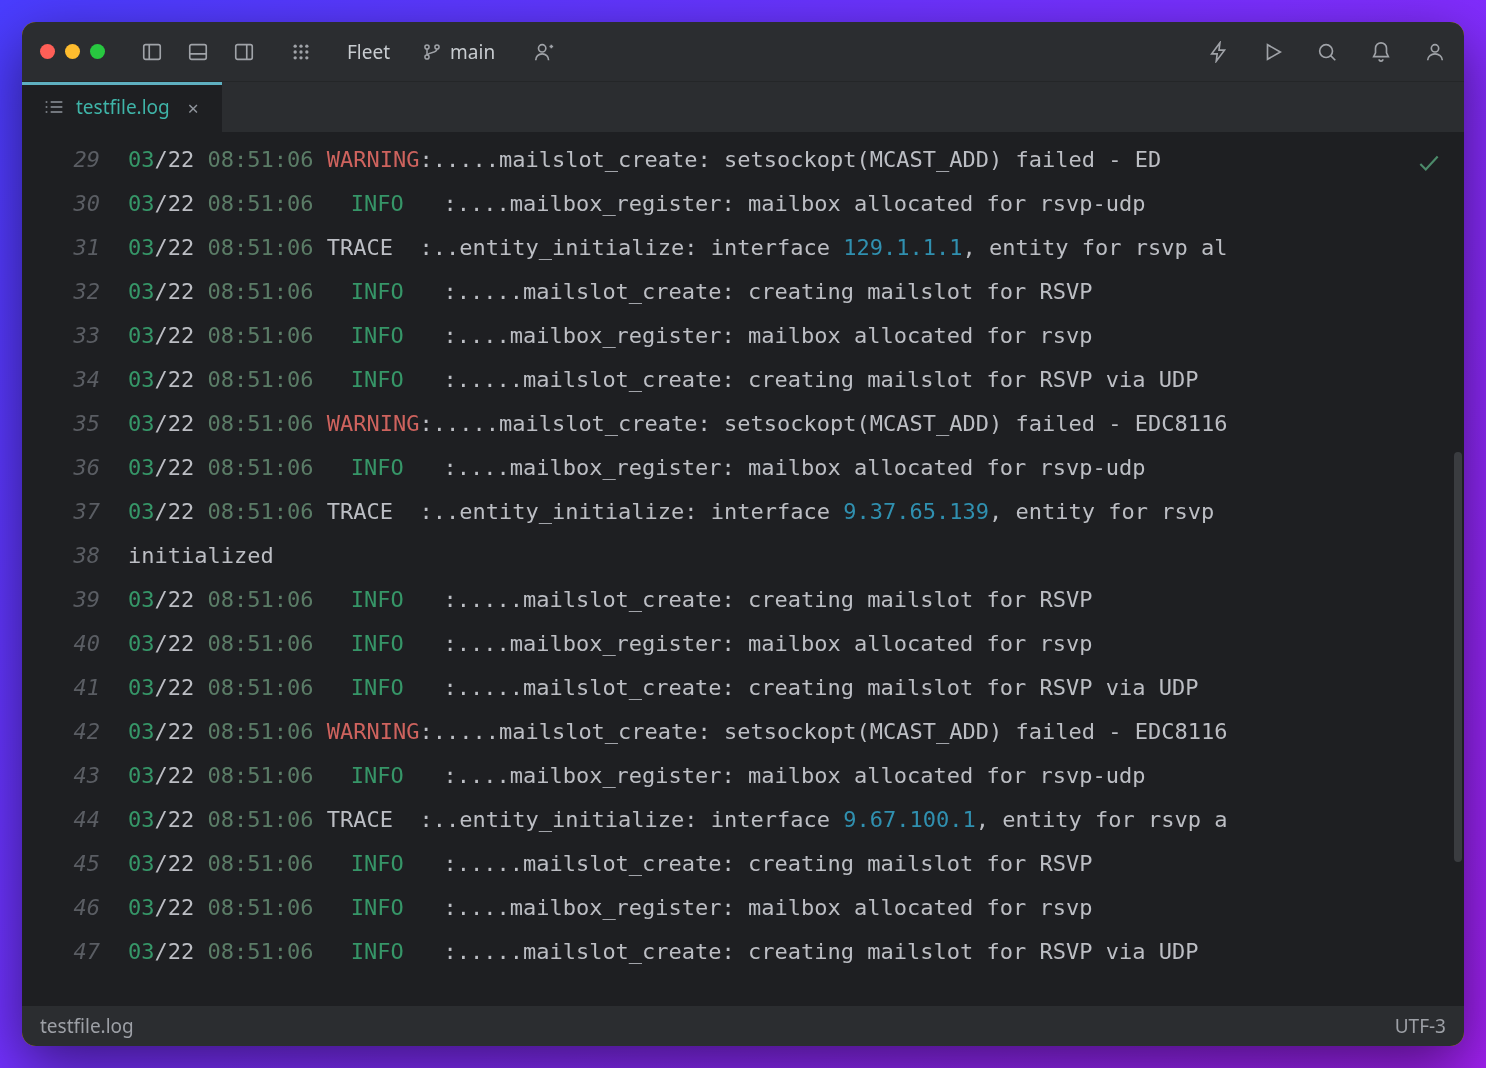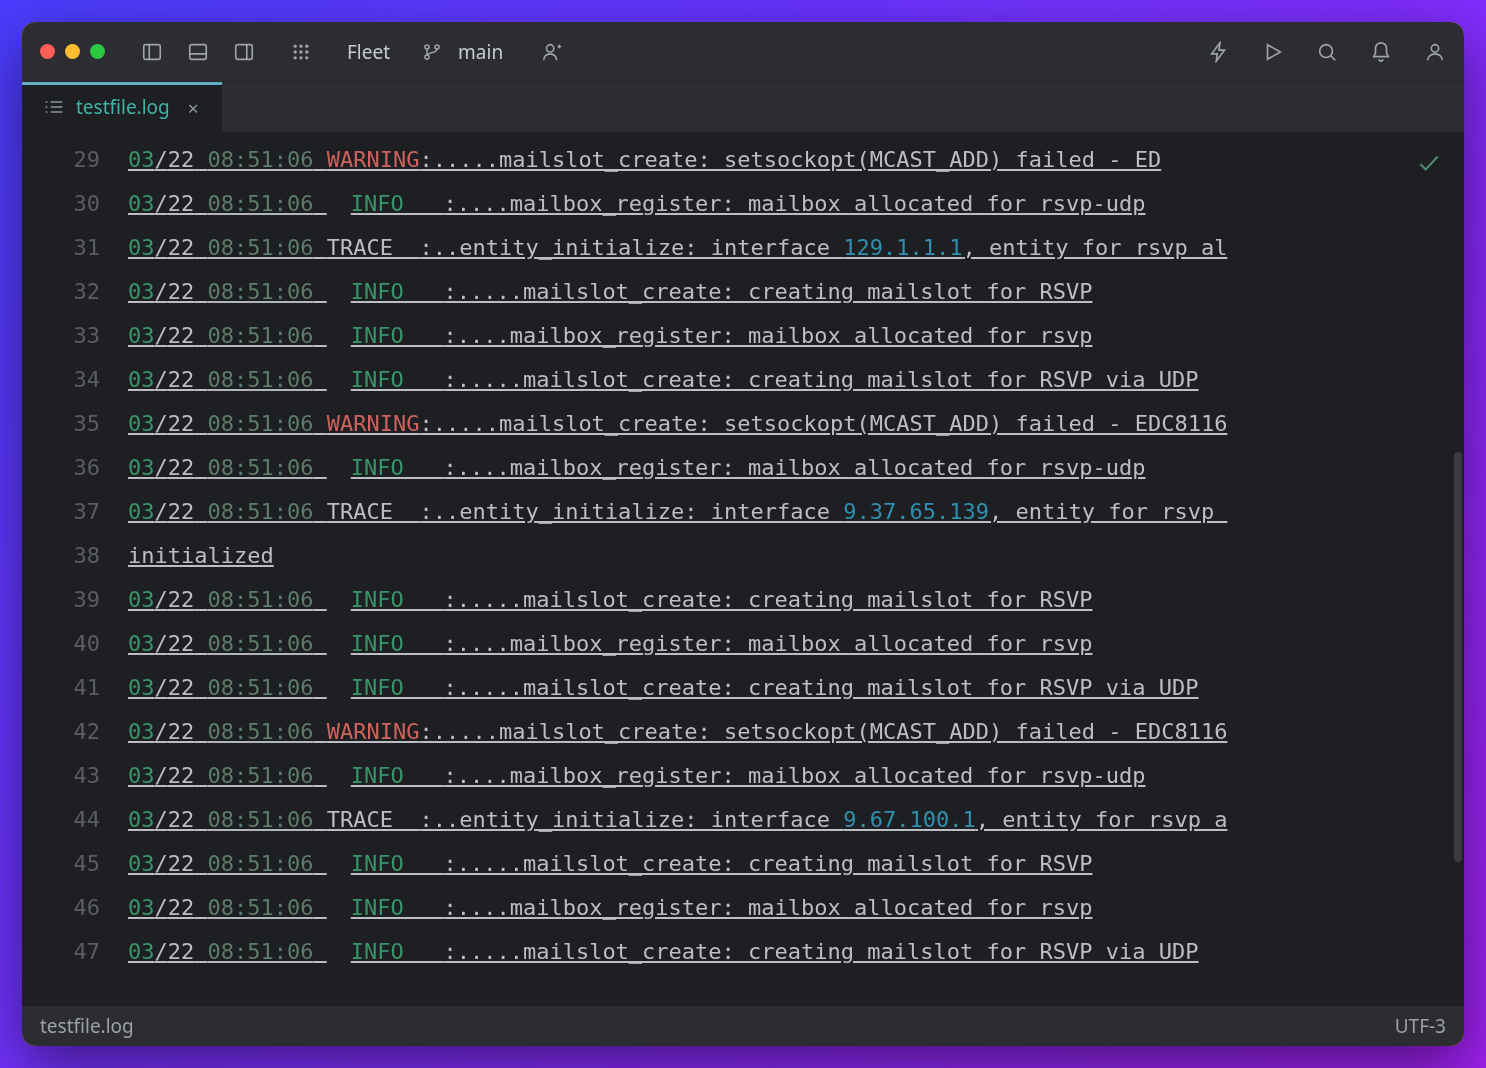--- a/index.html
+++ b/index.html
@@ -52,21 +52,21 @@
   }
   .icon-btn svg { display:block; }
   .titlebar .label {
     font-family: -apple-system, "SF Pro Text", system-ui, sans-serif;
     font-size: 19px;
     color: #c8ccd0;
   }
   .branch-group {
     display: flex;
     align-items: center;
-    gap: 16px;
+    gap: 8px;
     margin-left: 22px;
   }
   .right-icons {
     margin-left: auto;
     display: flex;
     gap: 32px;
     align-items: center;
   }
   
   .tabbar {
@@ -117,25 +117,25 @@
     padding-top: 6px;
   }
   .line { display:flex; height:44px; align-items:center; }
   .gutter {
     width: 106px;
     text-align: right;
     padding-right: 28px;
     color:#5a5d63;
     flex-shrink:0;
     font-variant-numeric: tabular-nums;
+    font-style: italic;
   }
   .code {
     color:#bcbec4;
     flex-shrink:0;
-    text-decoration:underline;
   }
   .d-month { color:#369668; }
   .d-slash { color:#bcbec4; }
   .d-day   { color:#bcbec4; }
   .d-time  { color:#5f826b; opacity:0.95; }
   .lvl-info    { color:#369668;margin-left:24px; }
   .lvl-warning { color:#ce635e; }
   .lvl-trace   { color:#bcbec4; }
   .ip { color:#3090b0;text-align:center; }
   .plain { color:#bcbec4; }

